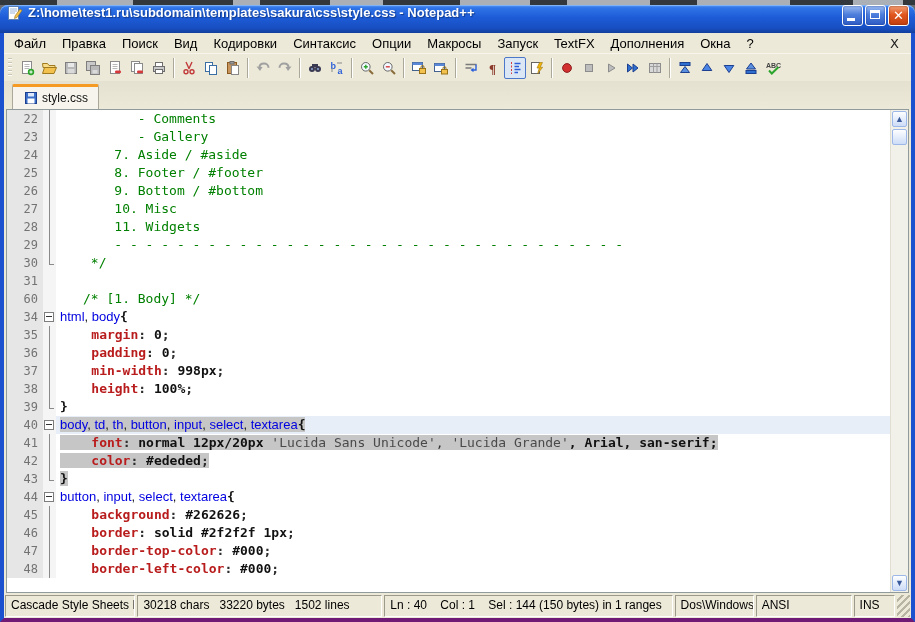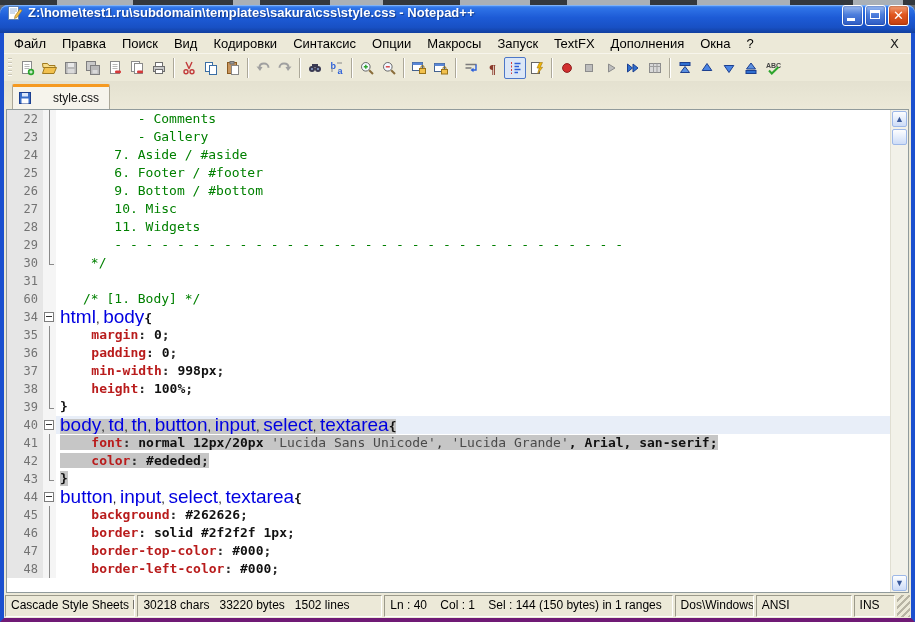--- a/index.html
+++ b/index.html
@@ -24,37 +24,37 @@
   .mitem{padding:2px 8px;cursor:default;}
   .mclose{margin-left:auto;padding:0 10px;font-size:13px;color:#222;font-family:"DejaVu Sans",sans-serif;}
   
   .toolbar{height:27px;display:flex;align-items:center;padding-left:3px;border-top:1px solid #f7f5ec;}
   .tgrip{width:4px;height:20px;margin:0 4px 0 1px;background:repeating-linear-gradient(180deg,#c9c5b4 0 1px,#fdfcf8 1px 2px,transparent 2px 4px);}
   .tbi{width:22px;height:22px;display:flex;align-items:center;justify-content:center;border:1px solid transparent;border-radius:2px;box-sizing:border-box;}
   .tbi.pressed{background:#dce7f6;border:1px solid #4d77c8;}
   .tsep{width:1px;height:20px;background:#aca899;border-right:1px solid #fff;margin:0 3px;}
   
   .tabbar{height:28px;display:flex;align-items:flex-end;padding-left:8px;position:relative;background:linear-gradient(180deg,#e4e1d0 0%,#ece9d8 100%);}
-  .tab{height:22px;display:flex;align-items:center;gap:22px;padding:0 10px 0 6px;background:#f6f4ec;border:1px solid #aca899;border-bottom:none;border-top:3px solid #f59a22;border-radius:2px 2px 0 0;font-size:12px;color:#111;position:relative;top:0px;text-align:center;}
+  .tab{height:22px;display:flex;align-items:center;gap:5px;padding:0 10px 0 12px;background:#f6f4ec;border:1px solid #aca899;border-bottom:none;border-top:3px solid #f59a22;border-radius:2px 2px 0 0;font-size:12px;color:#111;position:relative;top:0px;text-align:center;}
   
   .editor{flex:1;margin:0 2px;background:#fff;border:1px solid #919b9c;position:relative;overflow:hidden;}
   .rows{position:absolute;inset:0;right:17px;overflow:hidden;}
   .row{display:flex;height:18px;}
   .num{width:36px;flex:0 0 auto;background:#e6e6e6;color:#737373;font-family:"DejaVu Sans Mono",monospace;font-size:12px;text-align:right;padding-right:5px;line-height:18px;box-sizing:border-box;}
   .fold{width:13px;flex:0 0 auto;background:#f5f5f5;position:relative;}
   .fold.line::before{content:"";position:absolute;left:6px;top:0;bottom:0;width:1px;background:#8a8a8a;}
   .fold.end::before{content:"";position:absolute;left:6px;top:0;height:10px;width:1px;background:#8a8a8a;}
   .fold.end::after{content:"";position:absolute;left:6px;top:10px;width:5px;height:1px;background:#8a8a8a;}
   .fold.box::before{content:"";position:absolute;left:1px;top:4px;width:10px;height:10px;background:#fff;border:1px solid #7d7d7d;box-sizing:border-box;}
   .fold.box::after{content:"";position:absolute;left:3px;top:8px;width:6px;height:1px;background:#333;}
   .codecell{flex:1;font-family:"DejaVu Sans Mono",monospace;font-size:13px;line-height:18px;white-space:pre;padding-left:4px;margin:0;overflow:hidden;}
   .row.caret .codecell{background:#e8eef8;}
   .selwrap{background:#c6c6c6;}
   .t-cmt{color:#008000;margin-left:23px;}
-  .t-tag{color:#0000e0;font-family:"Liberation Sans",sans-serif;font-size:19px;margin-top:40px;}
+  .t-tag{color:#0000e0;font-family:"Liberation Sans",sans-serif;font-size:13px;margin-top:40px;}
   .t-op{color:#1a1a1a;font-family:"Liberation Sans",sans-serif;font-size:13px;}
   .t-brace{color:#101010;font-weight:bold;}
   .t-prop{color:#b91c1c;font-weight:bold;}
   .t-op2{color:#2e2e2e;font-weight:bold;}
   .t-val{color:#111111;font-weight:bold;}
   .t-str{color:#4a4a4a;}
   .t-pln{color:#333333;}
   
   .vscroll{position:absolute;top:0;right:0;bottom:0;width:17px;background:#f2f1e9;border-left:1px solid #e0ded2;}
   .sbtn{position:absolute;left:1px;width:15px;height:16px;border:1px solid #9db8e8;border-radius:2px;background:linear-gradient(180deg,#fdfeff,#cddcf7);box-sizing:border-box;color:#3a5a9c;font-size:9px;text-align:center;line-height:14px;}
@@ -363,21 +363,21 @@
               <pre class="codecell"><span class="t-cmt">       - Gallery</span></pre>
             </div>
             <div class="row">
               <span class="num">24</span>
               <span class="fold line"></span>
               <pre class="codecell"><span class="t-cmt">    7. Aside / #aside</span></pre>
             </div>
             <div class="row">
               <span class="num">25</span>
               <span class="fold line"></span>
-              <pre class="codecell"><span class="t-cmt">    6. Footer / #footer</span></pre>
+              <pre class="codecell"><span class="t-cmt">    8. Footer / #footer</span></pre>
             </div>
             <div class="row">
               <span class="num">26</span>
               <span class="fold line"></span>
               <pre class="codecell"><span class="t-cmt">    9. Bottom / #bottom</span></pre>
             </div>
             <div class="row">
               <span class="num">27</span>
               <span class="fold line"></span>
               <pre class="codecell"><span class="t-cmt">    10. Misc</span></pre>

